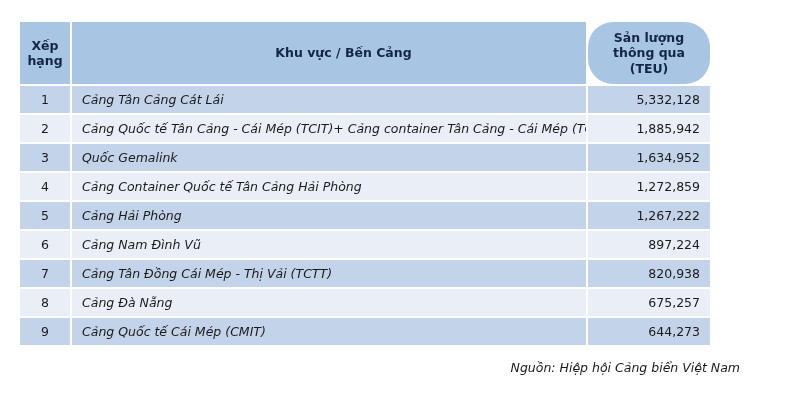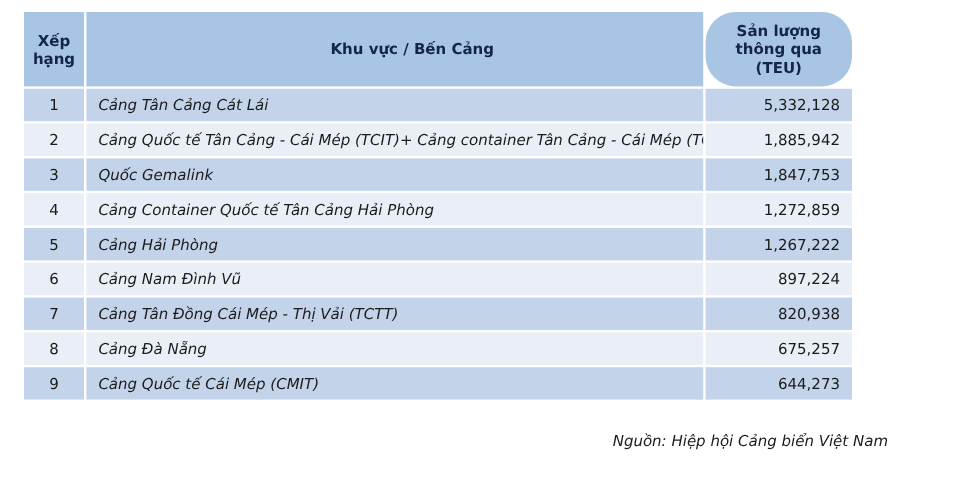--- a/index.html
+++ b/index.html
@@ -11,21 +11,21 @@
     width: 796px;
     height: 403px;
     font-family: "DejaVu Sans", "Liberation Sans", sans-serif;
     overflow: hidden;
     position: relative;
   }
 
   #table-wrap {
     position: absolute;
     left: 18px;
-    top: 8px;
+    top: 20px;
     width: 692px;
   }
 
   table.port-table {
     width: 692px;
     border-collapse: separate;
     border-spacing: 2px 2px;
     table-layout: fixed;
   }
 
@@ -107,21 +107,21 @@
         <td class="cell-teu">5,332,128</td>
       </tr>
       <tr class="shade-light">
         <td class="cell-rank">2</td>
         <td class="cell-name">Cảng Quốc tế Tân Cảng - Cái Mép (TCIT)+ Cảng container Tân Cảng - Cái Mép (TCCT)</td>
         <td class="cell-teu">1,885,942</td>
       </tr>
       <tr class="shade-dark">
         <td class="cell-rank">3</td>
         <td class="cell-name">Quốc Gemalink</td>
-        <td class="cell-teu">1,847,753</td>
+        <td class="cell-teu">1,634,952</td>
       </tr>
       <tr class="shade-light">
         <td class="cell-rank">4</td>
         <td class="cell-name">Cảng Container Quốc tế Tân Cảng Hải Phòng</td>
         <td class="cell-teu">1,272,859</td>
       </tr>
       <tr class="shade-dark">
         <td class="cell-rank">5</td>
         <td class="cell-name">Cảng Hải Phòng</td>
         <td class="cell-teu">1,267,222</td>

